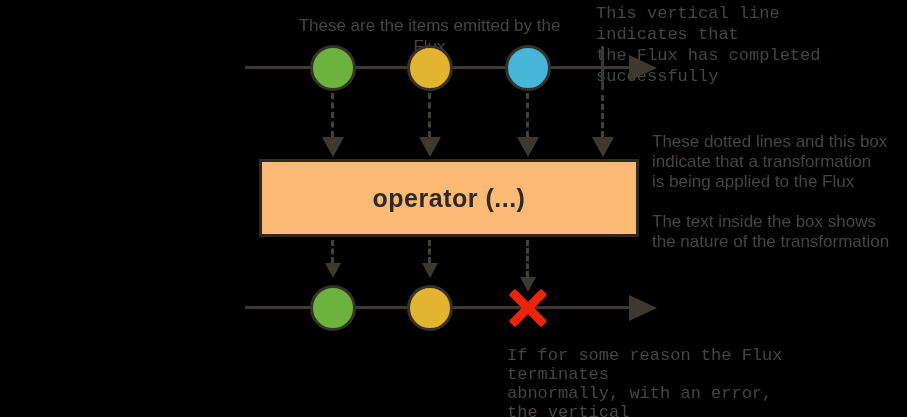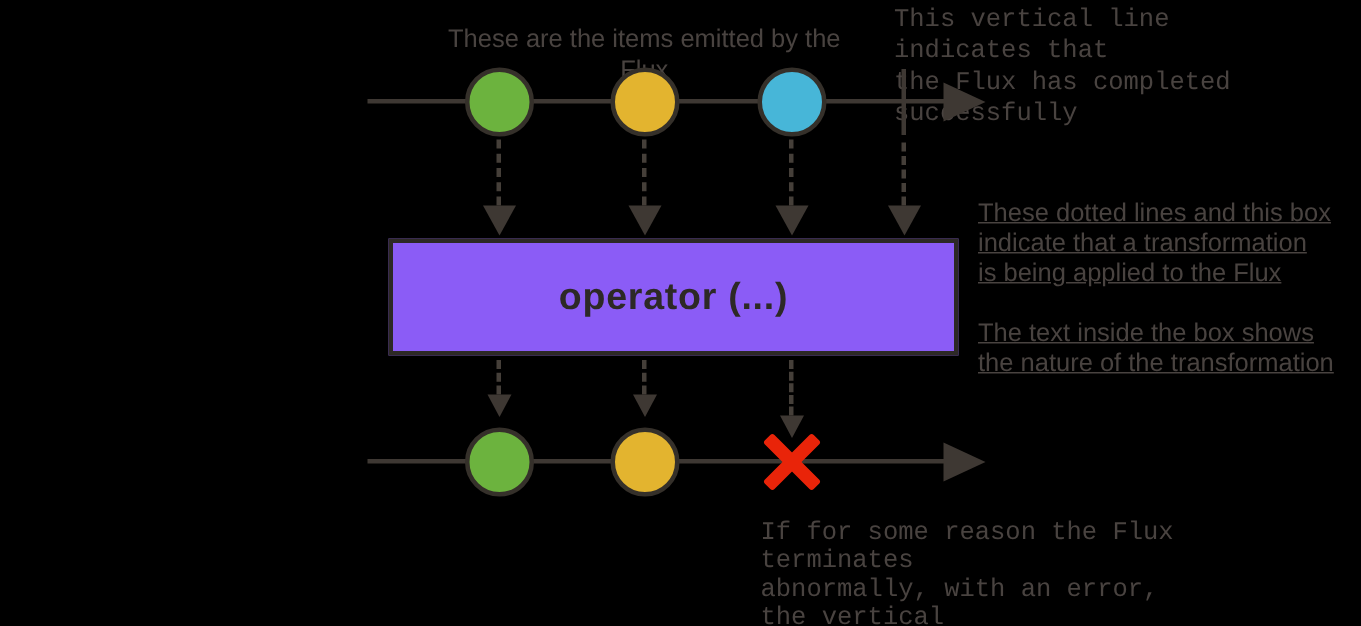--- a/index.html
+++ b/index.html
@@ -18,21 +18,21 @@
 
   
   .note {
     position: absolute;
     color: #494340;
     font-size: 17px;
     line-height: 21px;
     white-space: pre-line;
   }
   .note.center { text-align: center; }
-  .note.tight  { line-height: 20px; text-decoration: underline; }
+  .note.tight  { line-height: 20px; }
   .note.tighter{ line-height: 19px; font-family: Liberation Mono, monospace; }
 
   
   .h-line {
     position: absolute;
     height: 3px;
     background: #3e3833;
   }
   .v-tick {
     position: absolute;
@@ -73,21 +73,21 @@
     border-right: 8px solid transparent;
     border-top: 15px solid #3e3833;
   }
 
   
   .op-box {
     position: absolute;
     left: 259px; top: 159px;
     width: 380px; height: 78px;
     box-sizing: border-box;
-    background: #8b5cf6;
+    background: #fdba74;
     border: 3px solid #2d2926;
     display: flex;
     align-items: center;
     justify-content: center;
   }
   .op-label {
     color: #2d2926;
     font-size: 25px;
     font-weight: bold;
     letter-spacing: 0.5px;

